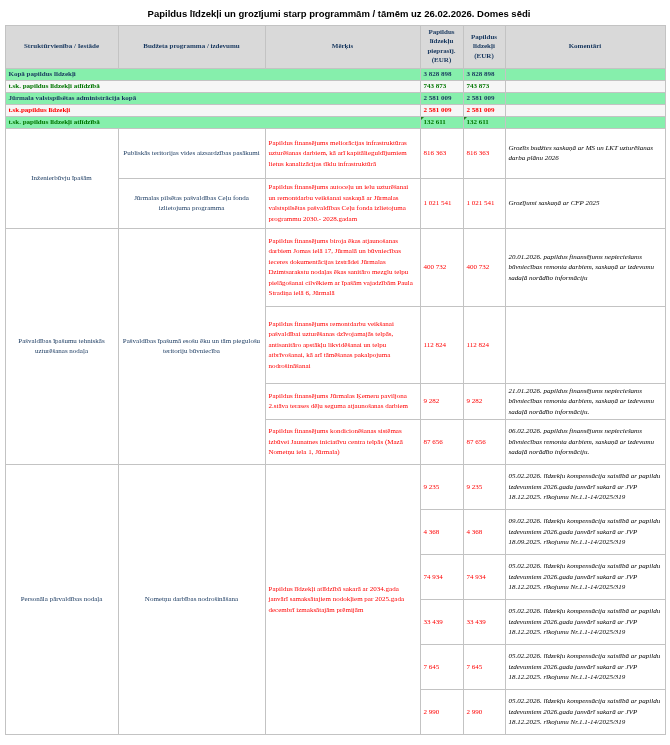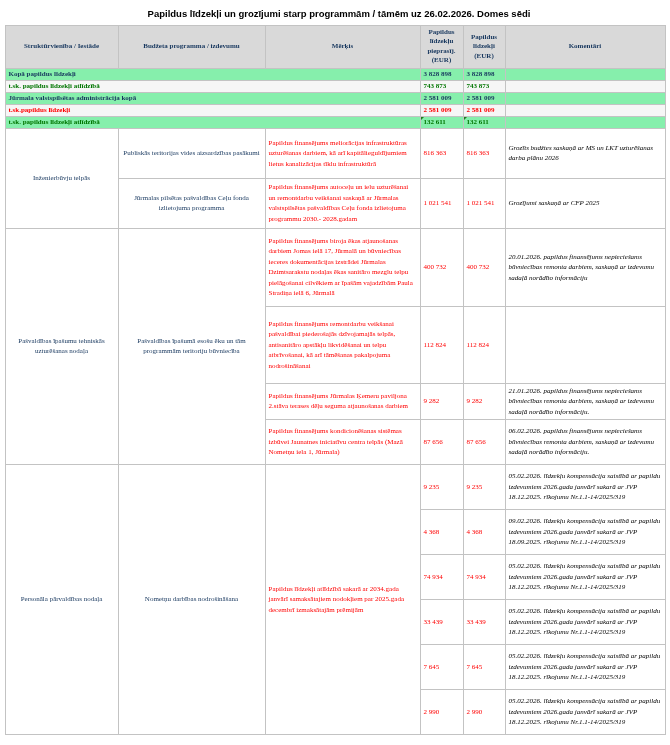--- a/index.html
+++ b/index.html
@@ -84,45 +84,45 @@
       <td class="num bold green flagged">
         <span class="flag"></span><span>132 611</span>
       </td>
       <td class="num bold green flagged">
         <span class="flag"></span><span>132 611</span>
       </td>
       <td></td>
     </tr>
 
     <tr class="rA">
-      <td class="unit" rowspan="2">Inženierbūvju telpās</td>
+      <td class="unit" rowspan="2">Inženierbūvju īpašām</td>
       <td class="prog">Publiskās teritorijas vides aizsardzības pasākumi</td>
       <td class="purp">Papildus finansējums meliorācijas infrastruktūras uzturēšanas darbiem, kā arī kapitālieguldījumiem lietus kanalizācijas tīklu infrastruktūrā</td>
       <td class="num red">816 363</td>
       <td class="num red">816 363</td>
       <td class="comm">Grozīts budžtes saskaņā ar MS un LKT uzturēšanas darba plānu 2026</td>
     </tr>
     <tr class="rB">
       <td class="prog">Jūrmalas pilsētas pašvaldības Ceļu fonda izlietojuma programma</td>
       <td class="purp">Papildus finansējums autoceļu un ielu uzturēšanai un remontdarbu veikšanai saskaņā ar Jūrmalas valstspilsētas pašvaldības Ceļu fonda izlietojuma programmu 2030.- 2028.gadam</td>
       <td class="num red">1 021 541</td>
       <td class="num red">1 021 541</td>
       <td class="comm">Grozījumi saskaņā ar CFP 2025</td>
     </tr>
 
     <tr class="rC">
       <td class="unit" rowspan="4">Pašvaldības īpašumu tehniskās uzturēšanas nodaļa</td>
-      <td class="prog" rowspan="4">Pašvaldības īpašumā esošu ēku un tām programmām teritoriju būvniecība</td>
+      <td class="prog" rowspan="4">Pašvaldības īpašumā esošu ēku un tām piegulošu teritoriju būvniecība</td>
       <td class="purp">Papildus finansējums biroja ēkas atjaunošanas darbiem Jomas ielā 17, Jūrmalā un būvniecības ieceres dokumentācijas izstrādei Jūrmalas Dzimtsarakstu nodaļas ēkas sanitāro mezglu telpu pielāgošanai cilvēkiem ar īpašām vajadzībām Paula Stradiņa ielā 6, Jūrmalā</td>
       <td class="num red">400 732</td>
       <td class="num red">400 732</td>
       <td class="comm">20.01.2026. papildus finansējums nepieciešams būvniecības remonta darbiem, saskaņā ar izdevumu sadaļā norādīto informāciju</td>
     </tr>
     <tr class="rD">
-      <td class="purp">Papildus finansējums remontdarbu veikšanai pašvaldībai piederošajās dzīvojamajās telpās, antisanitāro apstākļu likvidēšanai un telpu atbrīvošanai, kā arī tāmēšanas pakalpojuma nodrošināšanai</td>
+      <td class="purp">Papildus finansējums remontdarbu veikšanai pašvaldībai uzturēšanas dzīvojamajās telpās, antisanitāro apstākļu likvidēšanai un telpu atbrīvošanai, kā arī tāmēšanas pakalpojuma nodrošināšanai</td>
       <td class="num red">112 824</td>
       <td class="num red">112 824</td>
       <td class="comm"></td>
     </tr>
     <tr class="rE">
       <td class="purp">Papildus finansējums Jūrmalas Ķemeru paviljona 2.stāva terases dēļu seguma atjaunošanas darbiem</td>
       <td class="num red">9 282</td>
       <td class="num red">9 282</td>
       <td class="comm">21.01.2026. papildus finansējums nepieciešams būvniecības remonta darbiem, saskaņā ar izdevumu sadaļā norādīto informāciju.</td>
     </tr>

